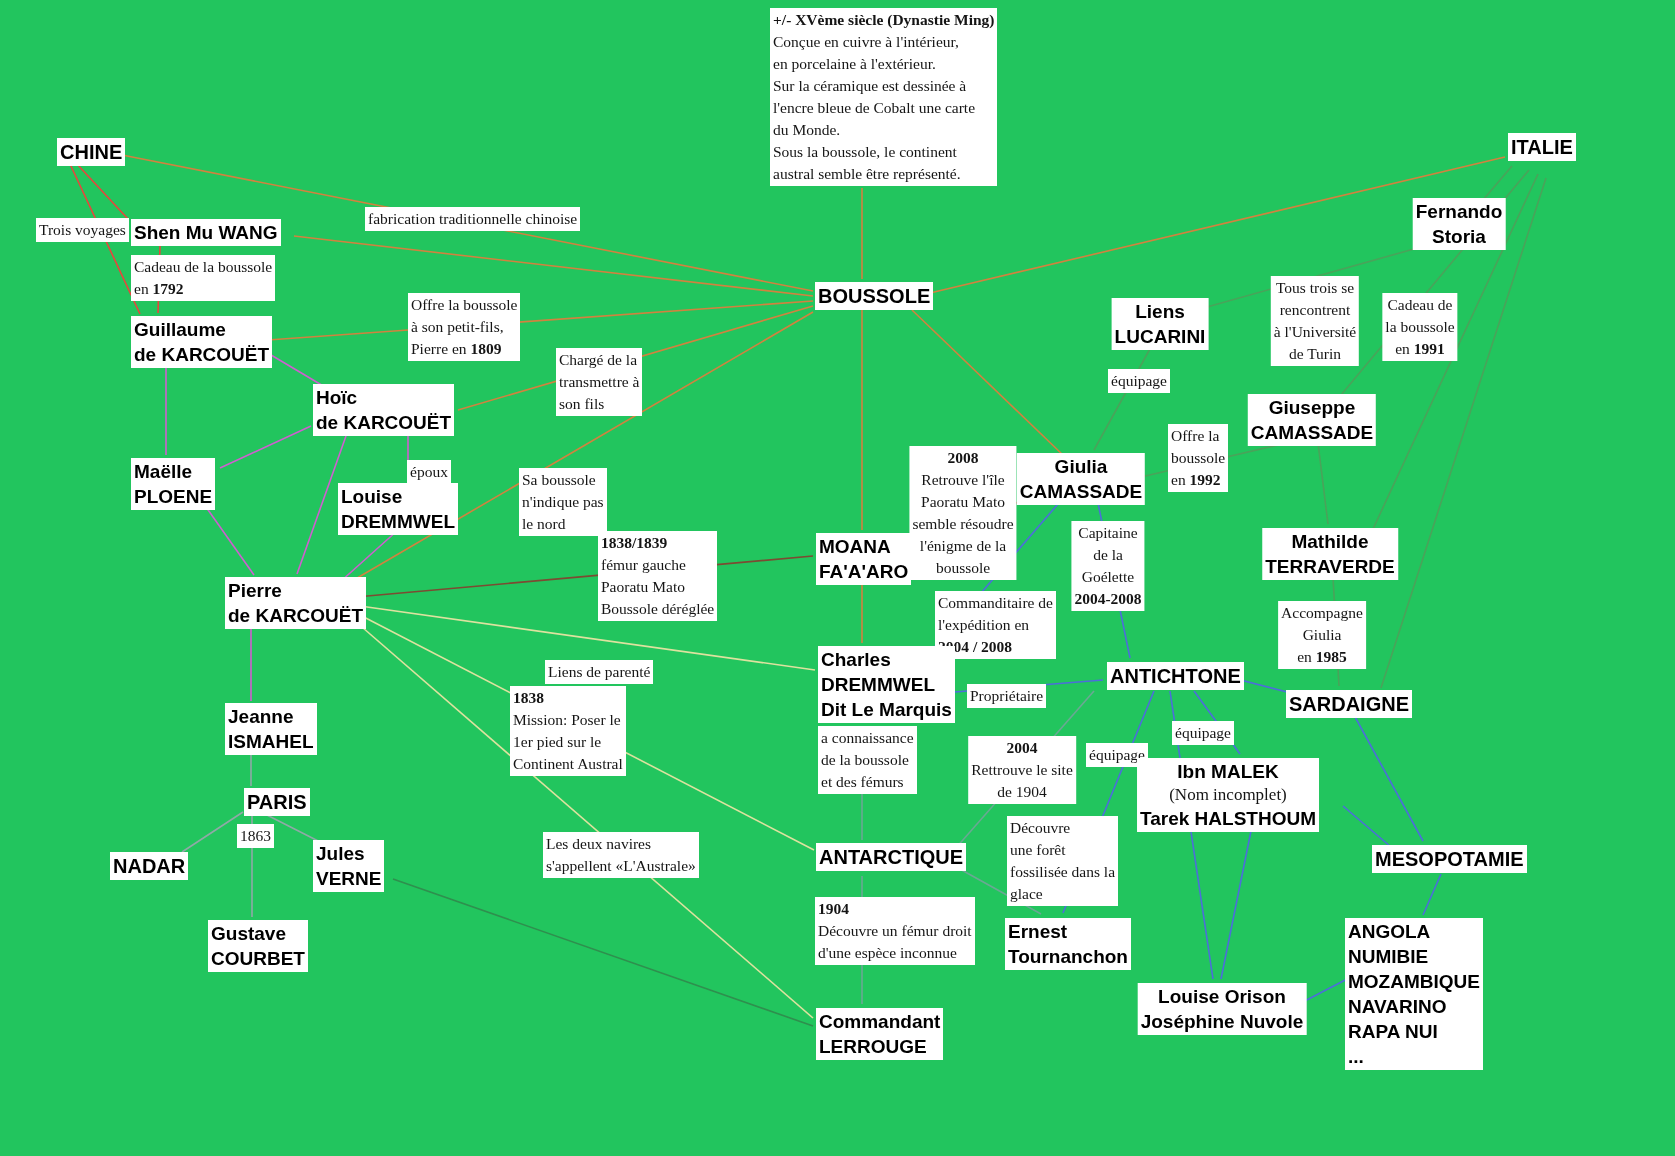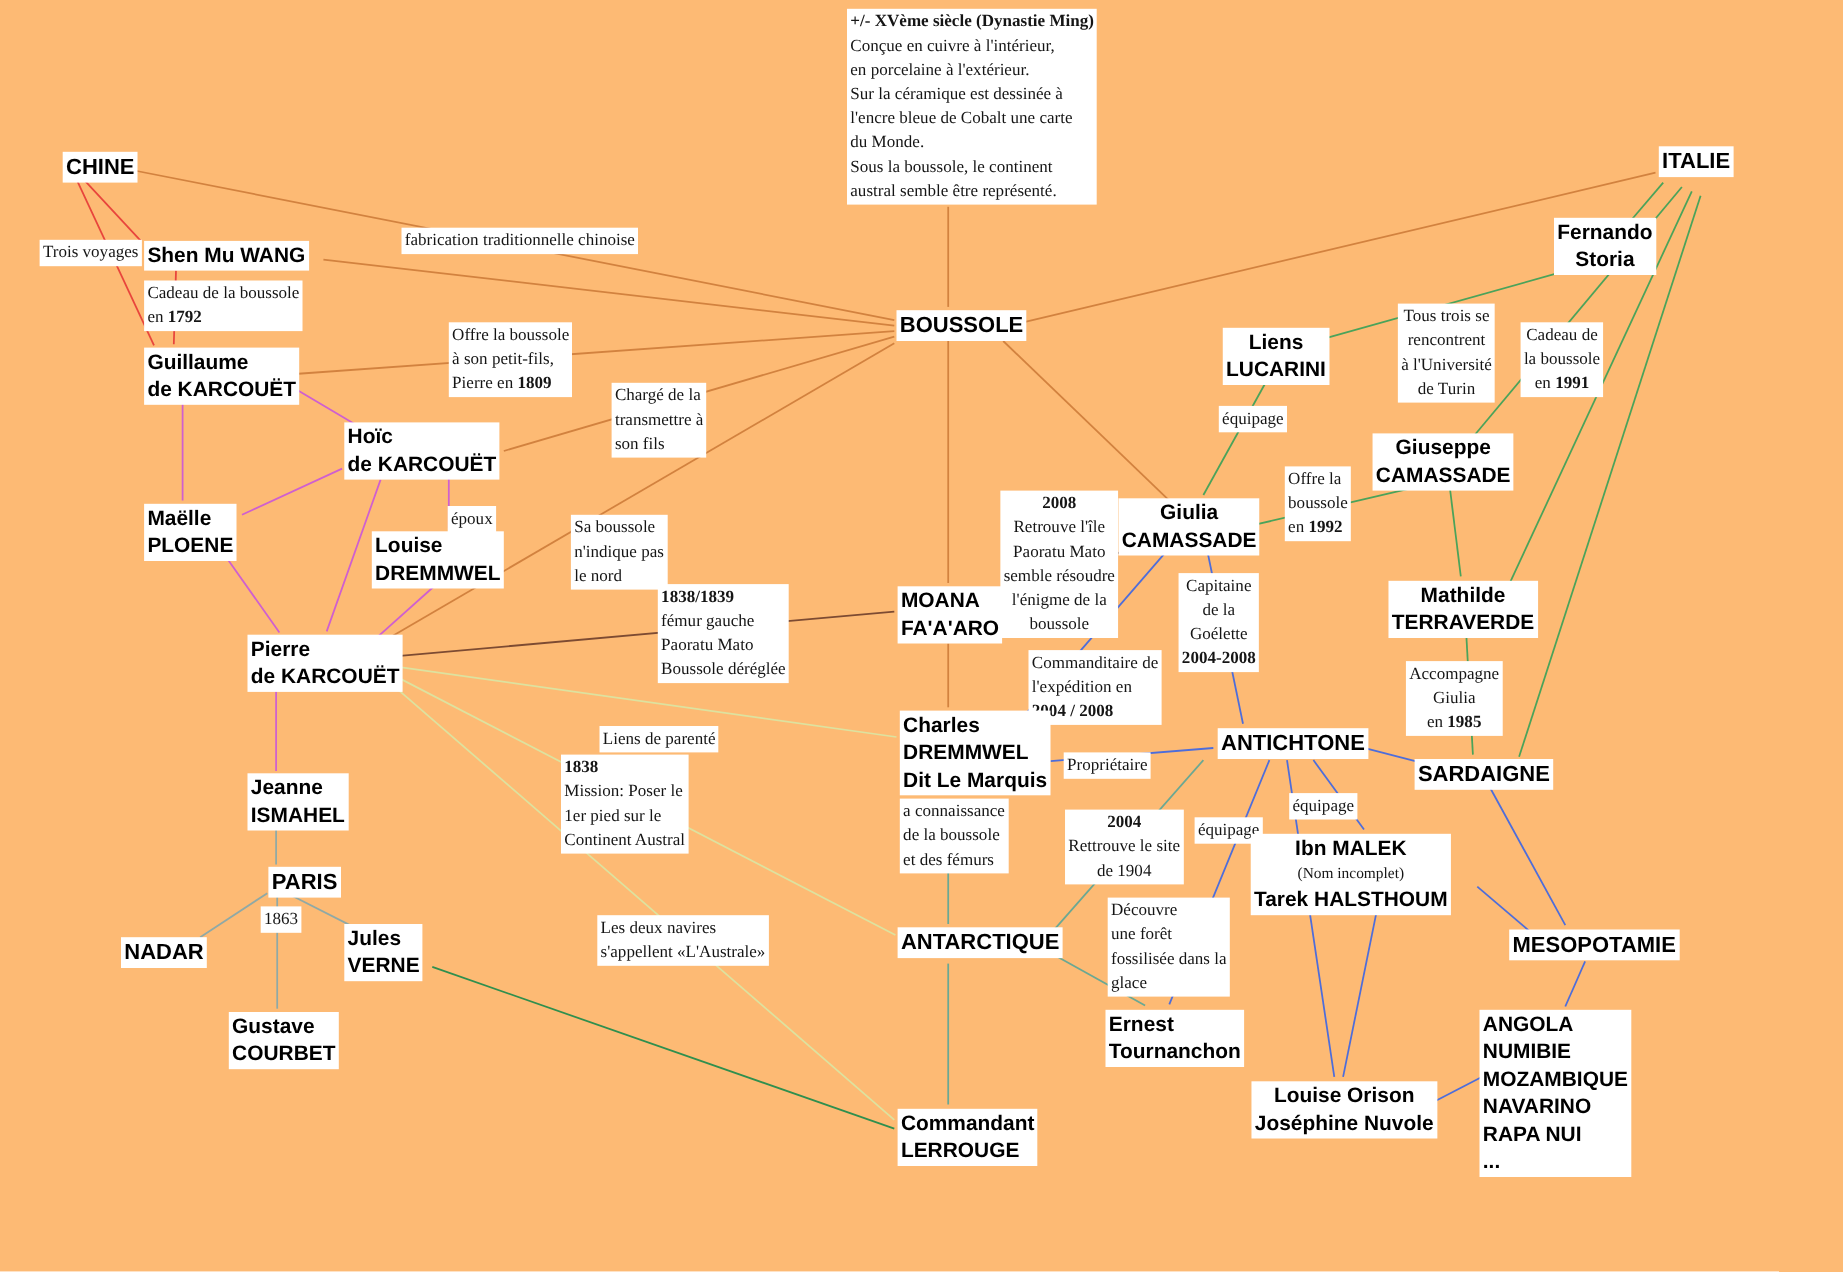--- a/index.html
+++ b/index.html
@@ -1,26 +1,26 @@
 <!DOCTYPE html>
 <html><head>
 <meta charset="utf-8">
 <style>
   html,body{margin:0;padding:0;background:#ffffff;}
-  .stage{position:relative;width:1675px;height:1156px;background:#fdba74;overflow:hidden;
+  .stage{position:relative;width:1675px;height:1156px;background:#22c55e;overflow:hidden;
          font-family:"Liberation Sans",sans-serif;color:#000;}
   #edges{position:absolute;left:0;top:0;width:1675px;height:1156px;}
   #nodes-layer{position:absolute;left:0;top:0;width:1675px;height:1156px;}
   .node{position:absolute;background:#ffffff;padding:1px 3px;white-space:nowrap;}
   .node.center{transform:translateX(-50%);text-align:center;}
   .sans{font-family:"Liberation Sans",sans-serif;font-weight:700;font-size:19px;line-height:25px;color:#000;}
   .sans-lg{font-family:"Liberation Sans",sans-serif;font-weight:700;font-size:20px;line-height:26px;color:#000;}
   .serif{font-family:"Liberation Serif",serif;font-weight:400;font-size:15.5px;line-height:22px;color:#151515;}
   .serif b{font-weight:700;}
-  .node div.serif{font-family:"Liberation Serif",serif;font-weight:400;font-size:14px;line-height:22px;}
+  .node div.serif{font-family:"Liberation Serif",serif;font-weight:400;font-size:17px;line-height:22px;}
 </style>
 </head>
 <body>
 
 <div class="stage">
   <svg id="edges" viewBox="0 0 1675 1156">
       <line x1="76" y1="163" x2="128" y2="219" stroke="#e8453c" stroke-width="1.6"></line>
       <line x1="70" y1="164" x2="140" y2="314" stroke="#e8453c" stroke-width="1.6"></line>
       <line x1="160" y1="246" x2="158" y2="313" stroke="#e8453c" stroke-width="1.6"></line>
       <line x1="122" y1="155" x2="813" y2="291" stroke="#d2823f" stroke-width="1.6"></line>
@@ -298,20 +298,25 @@
         <div>Louise Orison</div>
         <div>Joséphine Nuvole</div>
       </div>
       <div class="node sans" style="left: 1005px; top: 918px;">
         <div>Ernest</div>
         <div>Tournanchon</div>
       </div>
       <div class="node sans-lg" style="left: 816px; top: 843px;">
         <div>ANTARCTIQUE</div>
       </div>
+      <div class="node serif" style="left: 815px; top: 897px;">
+        <div><b>1904</b></div>
+        <div>Découvre un fémur droit</div>
+        <div>d'une espèce inconnue</div>
+      </div>
       <div class="node sans" style="left: 816px; top: 1008px;">
         <div>Commandant</div>
         <div>LERROUGE</div>
       </div>
       <div class="node serif" style="left: 543px; top: 832px;">
         <div>Les deux navires</div>
         <div>s'appellent «L'Australe»</div>
       </div>
       <div class="node serif" style="left: 510px; top: 686px;">
         <div><b>1838</b></div>

